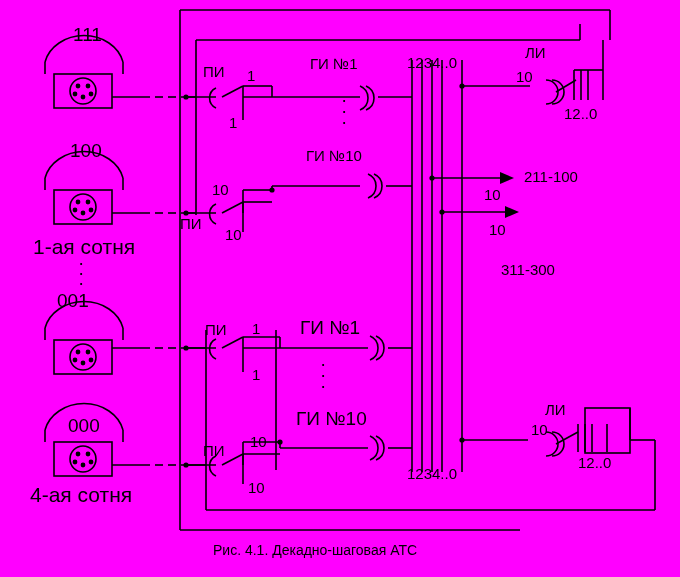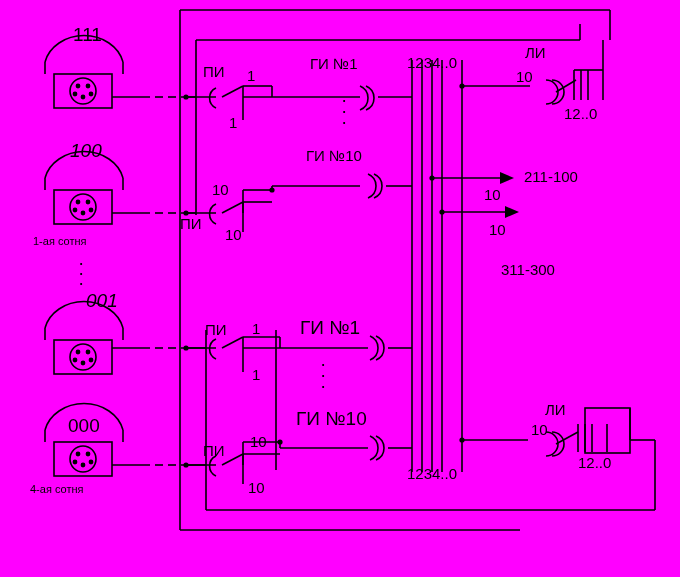--- a/index.html
+++ b/index.html
@@ -26,21 +26,21 @@
   .lbl {
     position: absolute;
     color: #000000;
     white-space: nowrap;
     line-height: 1;
   }
   .big { font-size: 19px; }
   .med { font-size: 15px; }
   .small { font-size: 15px; }
   .caption { font-size: 14px; }
-  .cyr { font-size: 11px; }
+  .cyr { font-size: 21px; }
 </style>
 </head>
 <body>
 
 <div id="stage">
 
   <svg width="680" height="577">
     <g stroke="#000000" fill="none" stroke-width="1.6">
 
       <path d="M45,62 A40,34 0 0 1 123,62"></path>
@@ -211,22 +211,22 @@
 
       <line x1="580" y1="40" x2="580" y2="24"></line>
       <line x1="180" y1="10" x2="610" y2="10"></line>
       <line x1="180" y1="10" x2="180" y2="530"></line>
       <line x1="180" y1="530" x2="520" y2="530"></line>
       <line x1="610" y1="10" x2="610" y2="40"></line>
     </g>
   </svg>
 
   <div class="lbl big" style="left:73px; top:25px;">111</div>
-  <div class="lbl big" style="left:70px; top:141px;font-style:italic;">100</div>
-  <div class="lbl big" style="left:86px; top:291px;font-style:italic;">001</div>
+  <div class="lbl big" style="left:70px; top:141px;">100</div>
+  <div class="lbl big" style="left:57px; top:291px;">001</div>
   <div class="lbl big" style="left:68px; top:405px;margin-top:11px;">000</div>
 
   <div class="lbl cyr" style="left:33px; top:236px;">1-ая сотня</div>
   <div class="lbl cyr" style="left:30px; top:484px;">4-ая сотня</div>
 
   <div class="lbl big" style="left:78px; top:258px; line-height:10px;">·<br>·<br>·</div>
 
   <div class="lbl med" style="left:203px; top:64px;">ПИ</div>
   <div class="lbl small" style="left:247px; top:68px;">1</div>
   <div class="lbl small" style="left:229px; top:115px;">1</div>
@@ -260,14 +260,15 @@
 
   <div class="lbl med" style="left:545px; top:402px;">ЛИ</div>
   <div class="lbl small" style="left:531px; top:422px;">10</div>
   <div class="lbl small" style="left:578px; top:455px;">12..0</div>
 
   <div class="lbl small" style="left:484px; top:187px;">10</div>
   <div class="lbl med" style="left:524px; top:169px;">211-100</div>
   <div class="lbl small" style="left:489px; top:222px;">10</div>
   <div class="lbl med" style="left:501px; top:216px;margin-top:46px;">311-300</div>
 
+  <div class="lbl caption" style="left:213px; top:543px;">Рис. 4.1. Декадно-шаговая  АТС</div>
 
 </div>
 
 </body></html>

